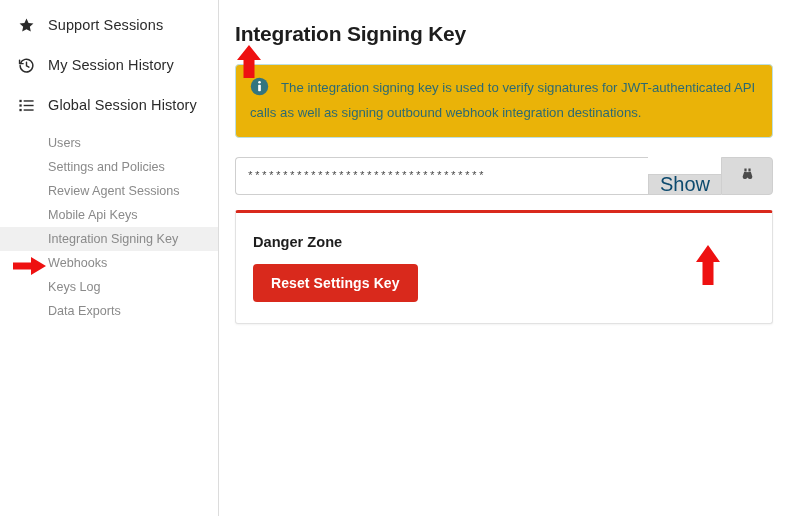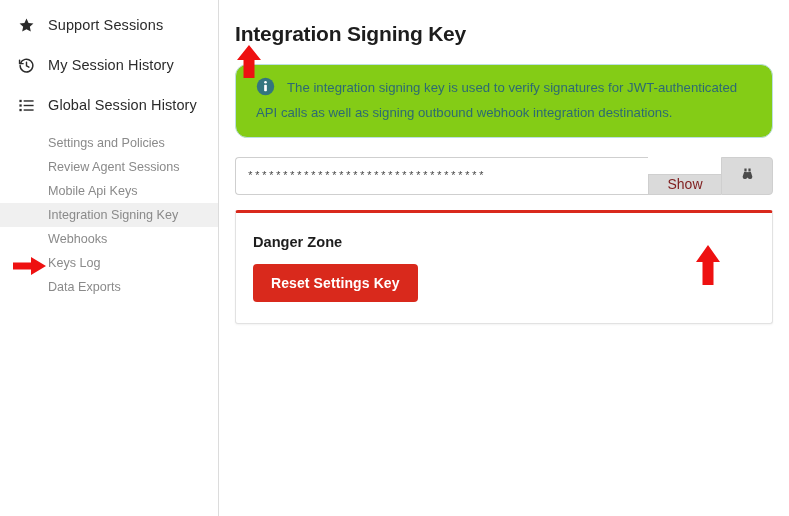--- a/index.html
+++ b/index.html
@@ -87,23 +87,23 @@
     font-size: 21px;
     font-weight: bold;
     color: #1d1d1d;
     letter-spacing: -.2px;
     margin: 6px 0 18px 0;
   }
 
   
   #alert {
     border: 1px solid #bcdfe2;
-    background: #84cc16;
-    border-radius: 12px;
-    padding: 12px 14px 13px 20px;
+    background: #eab308;
+    border-radius: 4px;
+    padding: 12px 14px 13px 14px;
     display: block;
     margin-bottom: 19px;
   }
   #alert-text {
     font-size: 13.2px;
     line-height: 1.62;
     color: #2d6a72;
   }
   #info-icon {
     display: inline-block;
@@ -129,22 +129,22 @@
     letter-spacing: .4px;
     color: #4a4a4a;
     outline: none;
     min-width: 0;
   }
   #show-btn {
     flex: 0 0 73px;
     border: 1px solid #cfcfcf;
     border-right: none;
     background: #dadada;
-    color: #7f1d1d;
-    font-size: 14px;
+    color: #0c4a6e;
+    font-size: 20px;
     font-family: "Liberation Sans", sans-serif;
     cursor: pointer;
     display: flex; align-items: center; justify-content: center; margin-top: 17px;
   }
   #reveal-btn {
     flex: 0 0 52px;
     border: 1px solid #cfcfcf;
     border-radius: 0 4px 4px 0;
     background: #dadada;
     color: #4a4a4a;
@@ -224,20 +224,23 @@
             <rect x="8" y="17.4" width="14" height="2"></rect>
         </svg>
       </span>
       <span class="nav-label">Global Session History</span>
     </div>
 
 
     <div style="height:6px"></div>
 
     <div class="nav-sub">
+      <span>Users</span>
+    </div>
+    <div class="nav-sub">
       <span>Settings and Policies</span>
     </div>
     <div class="nav-sub">
       <span>Review Agent Sessions</span>
     </div>
     <div class="nav-sub">
       <span>Mobile Api Keys</span>
     </div>
     <div class="nav-sub active">
       <span>Integration Signing Key</span>

